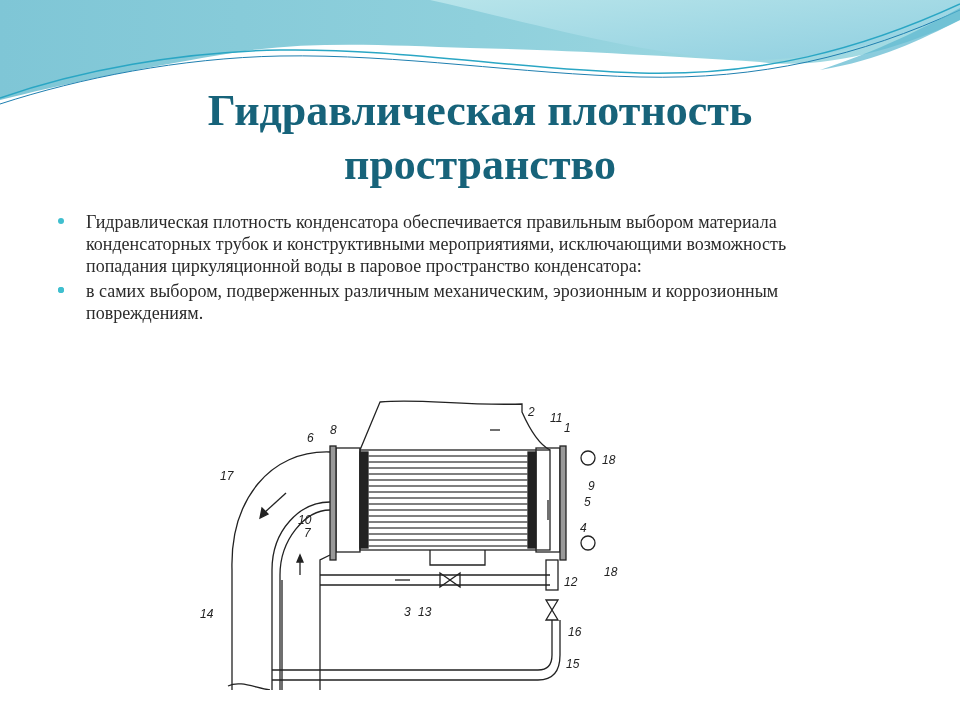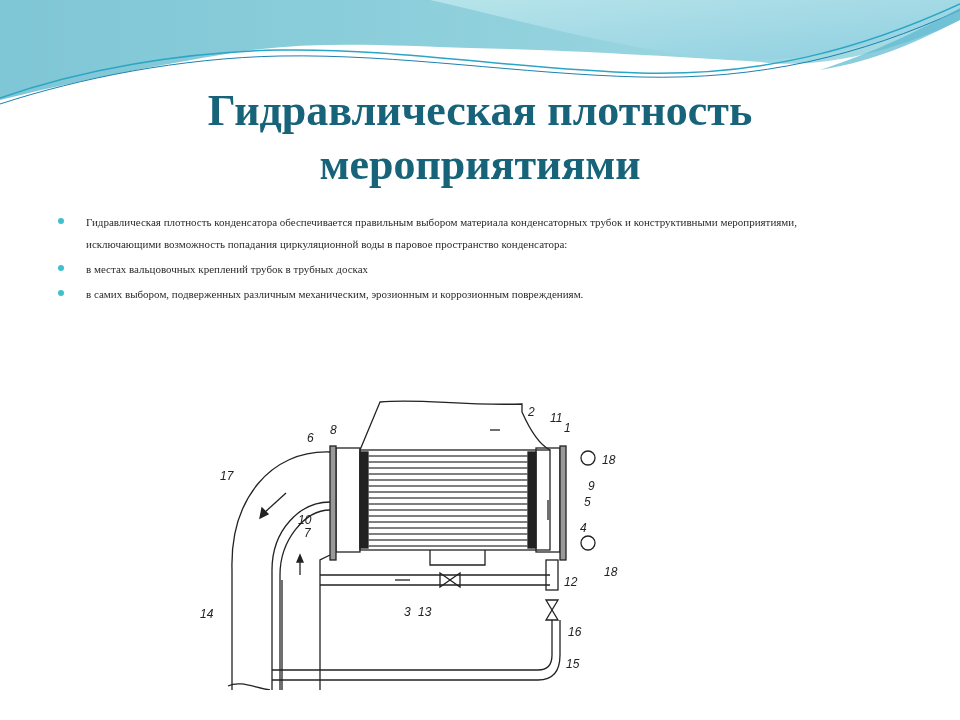--- a/index.html
+++ b/index.html
@@ -1,20 +1,20 @@
 <!DOCTYPE html>
 <html><head>
 <meta charset="utf-8">
 <style>
   html, body { margin:0; padding:0; }
   body { width:960px; height:720px; position:relative; overflow:hidden; background:#ffffff; font-family:"Liberation Serif", serif; }
   .bg-waves { position:absolute; left:0; top:0; width:960px; height:110px; }
   .title { position:absolute; left:0; top:84px; width:960px; text-align:center; color:#17637a; font-family:"Liberation Serif", serif; font-weight:bold; font-size:44px; line-height:54px; }
   .bullets { position:absolute; left:58px; top:211px; width:780px; margin:0; padding:0; list-style:none; }
-  .bullets li { position:relative; padding-left:28px; font-size:11px; line-height:22px; color:#2b2b2b; margin-bottom:3px; }
+  .bullets li { position:relative; padding-left:28px; font-size:18px; line-height:22px; color:#2b2b2b; margin-bottom:3px; }
   .bullets li .dot { position:absolute; left:0; top:7px; width:6px; height:6px; border-radius:50%; background:#3fbfcf; }
   .diagram { position:absolute; left:200px; top:390px; width:420px; height:300px; }
   .diagram text { font-family:"Liberation Sans", sans-serif; font-style:italic; font-size:12px; fill:#222; }
 </style>
 </head>
 <body>
 
 <svg class="bg-waves" viewBox="0 0 960 110" preserveAspectRatio="none">
   <defs>
     <linearGradient id="g1" x1="0" y1="0" x2="1" y2="0">
@@ -29,26 +29,26 @@
   </defs>
   <path d="M0,0 L960,0 L960,20 C900,50 820,70 760,62 C650,55 560,50 470,48 C380,45 300,40 220,55 C130,70 60,85 0,100 Z" fill="url(#g1)"></path>
   <path d="M430,0 L960,0 L960,10 C900,40 820,62 740,60 C640,55 520,20 430,0 Z" fill="url(#g2)"></path>
   <path d="M0,98 C80,70 180,52 280,50 C400,48 520,70 640,73 C760,76 860,50 960,4" fill="none" stroke="#2aa6c4" stroke-width="1.5"></path>
   <path d="M0,104 C80,78 180,58 280,56 C400,54 520,74 640,77 C760,80 860,56 960,10" fill="none" stroke="#1f7fb0" stroke-width="1"></path>
   <path d="M820,70 C880,50 920,30 960,8 L960,20 C920,40 880,60 820,70 Z" fill="#5ab6cf" opacity="0.7"></path>
 </svg>
 
 <div class="title">
   <div>Гидравлическая плотность</div>
-  <div>мероприятиями</div>
+  <div>пространство</div>
 </div>
 
 <ul class="bullets">
   <li><span class="dot"></span><span>Гидравлическая плотность конденсатора обеспечивается правильным выбором материала конденсаторных трубок и конструктивными мероприятиями, исключающими возможность попадания циркуляционной воды в паровое пространство конденсатора:</span></li>
-  <li><span class="dot"></span><span>в местах вальцовочных креплений трубок в трубных досках</span></li>
+  <li><span class="dot"></span></li>
   <li><span class="dot"></span><span>в самих выбором, подверженных различным механическим, эрозионным и коррозионным повреждениям.</span></li>
 </ul>
 
 <svg class="diagram" viewBox="0 0 420 300">
   <g fill="none" stroke="#222" stroke-width="1.3">
 
     <path d="M160,60 L180,12 C220,8 260,16 322,14 L322,22 C330,40 340,55 350,60"></path>
 
     <rect x="160" y="60" width="190" height="100"></rect>
 

